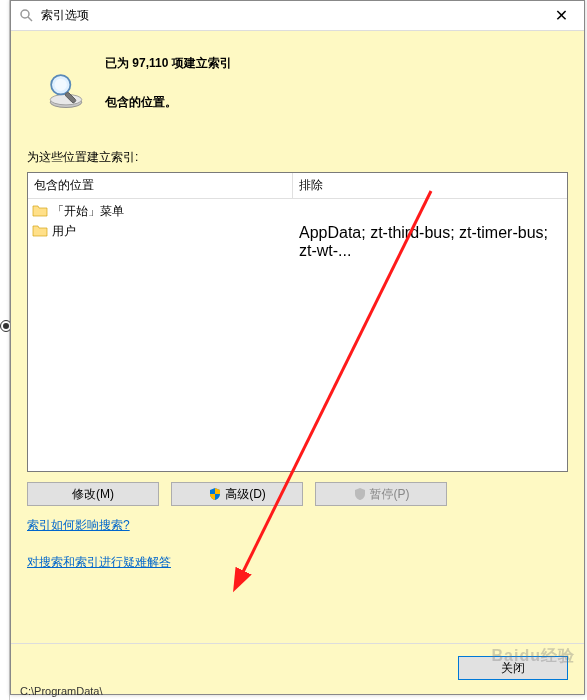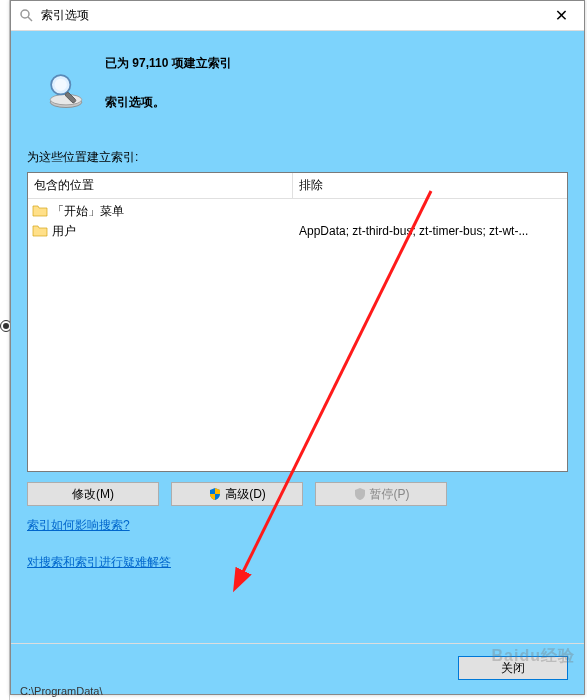--- a/index.html
+++ b/index.html
@@ -18,21 +18,21 @@
       width: 10px;
       background: #fff;
       border-right: 1px solid #ccc;
       z-index: 0;
     }
     .dialog {
       position: absolute;
       left: 10px; top: 0;
       width: 575px;
       height: 695px;
-      background: #7dd3fc;
+      background: #fef9c3;
       border: 1px solid #888;
       box-shadow: 0 0 4px rgba(0,0,0,0.2);
       display: flex;
       flex-direction: column;
     }
     .titlebar {
       display: flex;
       align-items: center;
       height: 30px;
       padding: 0 0 0 8px;
@@ -106,21 +106,21 @@
     .list-row {
       display: flex; align-items: center;
       height: 20px;
       padding: 0 4px;
       gap: 4px;
     }
     .folder-icon {
       width: 16px; height: 14px;
       display: inline-block;
     }
-    .exc-row { padding: 3px 0; font-size: 12px; margin-top: 20px; }
+    .exc-row { padding: 3px 0; font-size: 16px; margin-top: 20px; }
     .button-row {
       display: flex;
       gap: 12px;
       margin-top: 10px;
       margin-bottom: 8px;
     }
     .win-btn {
       width: 132px;
       height: 24px;
       border: 1px solid #adadad;
@@ -234,21 +234,21 @@
         <svg viewBox="0 0 48 48" width="42" height="42">
           <ellipse cx="24" cy="38" rx="18" ry="6" fill="#c8c8c8" stroke="#888" stroke-width="1"></ellipse>
           <ellipse cx="24" cy="35" rx="18" ry="6" fill="#e8e8e8" stroke="#999" stroke-width="1"></ellipse>
           <circle cx="18" cy="18" r="11" fill="#dff0ff" stroke="#5a8ab8" stroke-width="2"></circle>
           <circle cx="18" cy="18" r="7" fill="#ffffff" opacity="0.6"></circle>
           <rect x="26" y="26" width="14" height="5" rx="2" transform="rotate(45 26 26)" fill="#777" stroke="#555"></rect>
         </svg>
       </div>
       <div class="info-text-col">
         <div>已为 97,110 项建立索引</div>
-        <div>索引选项。</div>
+        <div>包含的位置。</div>
       </div>
     </div>
 
     <div class="section-label">为这些位置建立索引:</div>
 
     <div class="listbox">
       <div class="listbox-header">
         <div class="col-inc">包含的位置</div>
         <div class="col-exc">排除</div>
       </div>

